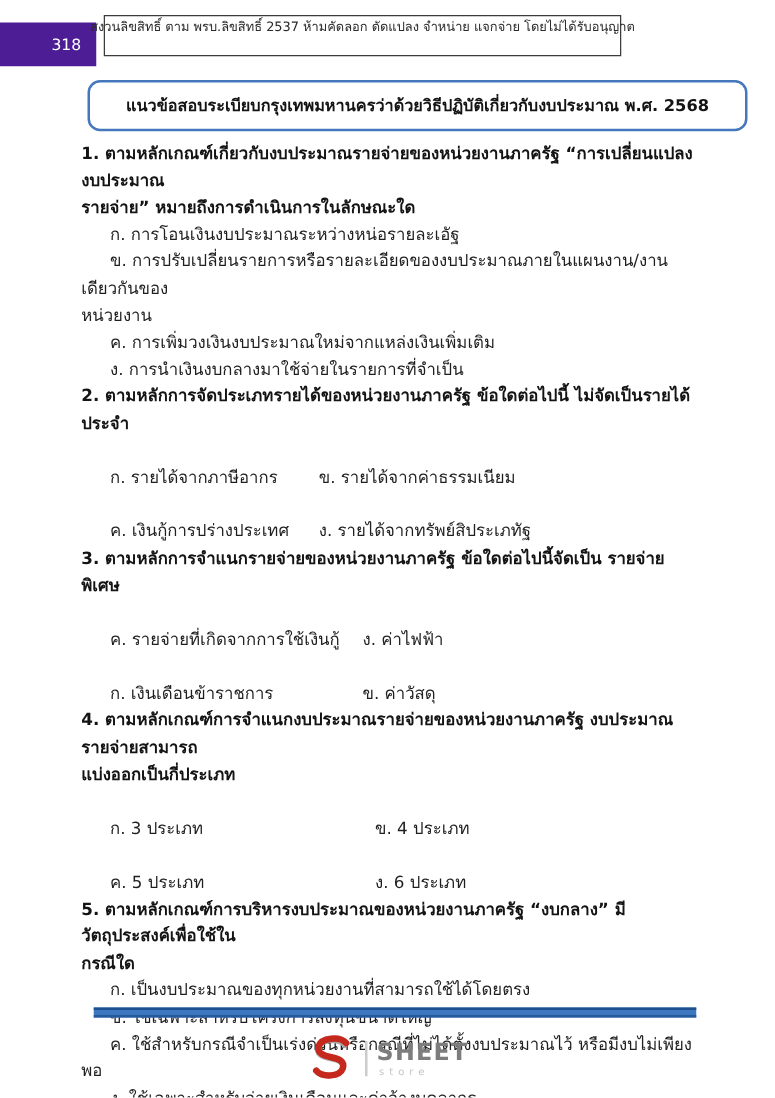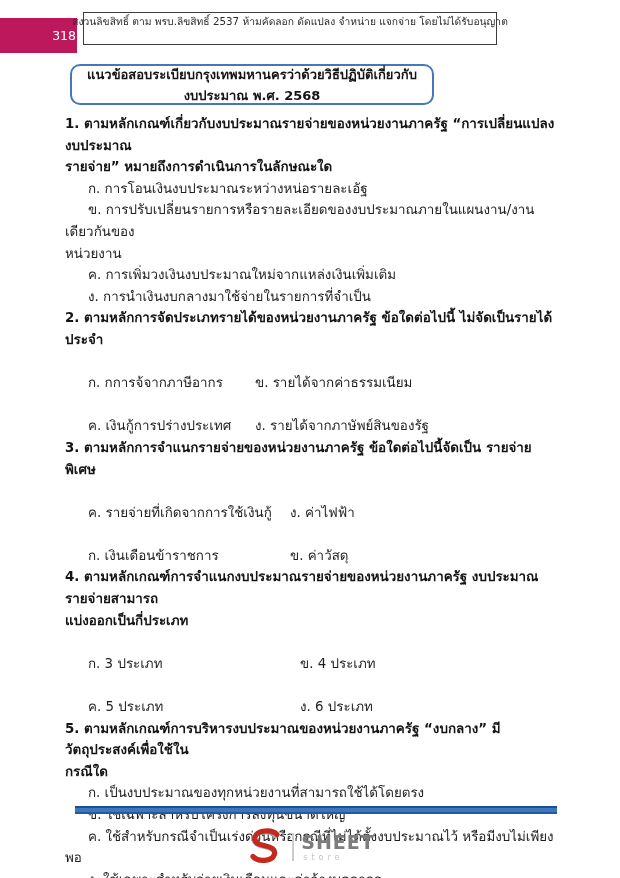--- a/index.html
+++ b/index.html
@@ -1,32 +1,32 @@
 <!DOCTYPE html>
 <html><head>
 <meta charset="utf-8">
 <style>
   html,body{margin:0;padding:0;}
   body{
     width:620px;height:878px;background:#ffffff;position:relative;overflow:hidden;
     font-family:"DejaVu Sans","Liberation Sans",sans-serif;color:#1f1f1f;
   }
   .page-number-box{
-    position:absolute;top:18px;left:0;width:77px;height:35px;background:#be185d;
+    position:absolute;top:18px;left:0;width:77px;height:35px;background:#4c1d95;
     color:#fff;display:flex;align-items:center;justify-content:flex-end;
-    padding-right:1px;box-sizing:border-box;font-size:12.5px;
+    padding-right:12px;box-sizing:border-box;font-size:12.5px;
   }
   .copyright-box{
     position:absolute;top:12px;left:83px;width:414px;height:33px;
     border:1px solid #3c3c3c;box-sizing:border-box;background:#fff;
     display:flex;align-items:flex-start;justify-content:center;
     font-size:10.3px;color:#2a2a2a;white-space:nowrap;
   }
   .title-box{
-    position:absolute;top:64px;left:70px;width:364px;height:41px;
+    position:absolute;top:64px;left:70px;width:528px;height:41px;
     border:2px solid #4577bd;border-radius:10px;box-sizing:border-box;
     display:flex;align-items:center;justify-content:center;text-align:center;
     font-weight:bold;font-size:13px;color:#141414;padding:0 8px;
   }
   .content{
     position:absolute;top:113px;left:65px;width:494px;
     font-size:13.4px;line-height:21.6px;
   }
   .content p{margin:0;white-space:pre-line;}
   .stem{font-weight:bold;color:#141414;}
@@ -72,24 +72,24 @@
     <p class="opt">ก. การโอนเงินงบประมาณระหว่างหน่อรายละเอัฐ</p>
     <p class="opt">ข. การปรับเปลี่ยนรายการหรือรายละเอียดของงบประมาณภายในแผนงาน/งานเดียวกันของ
 หน่วยงาน</p>
     <p class="opt">ค. การเพิ่มวงเงินงบประมาณใหม่จากแหล่งเงินเพิ่มเติม</p>
     <p class="opt">ง. การนำเงินงบกลางมาใช้จ่ายในรายการที่จำเป็น</p>
   </div>
 
   <div>
     <p class="stem">2. ตามหลักการจัดประเภทรายได้ของหน่วยงานภาครัฐ ข้อใดต่อไปนี้ ไม่จัดเป็นรายได้ประจำ</p>
     <div class="optrow">
-      <span class="c1 w167">ก. กการจ้จากภาษีอากร</span><span>ข. รายได้จากค่าธรรมเนียม</span>
+      <span class="c1 w167">ก. รายได้จากภาษีอากร</span><span>ข. รายได้จากค่าธรรมเนียม</span>
     </div>
     <div class="optrow">
-      <span class="c1 w167">ค. เงินกู้การปร่างประเทศ</span><span>ง. รายได้จากภาษัพย์สินของรัฐ</span>
+      <span class="c1 w167">ค. เงินกู้การปร่างประเทศ</span><span>ง. รายได้จากทรัพย์สิประเภทัฐ</span>
     </div>
   </div>
 
   <div>
     <p class="stem">3. ตามหลักการจำแนกรายจ่ายของหน่วยงานภาครัฐ ข้อใดต่อไปนี้จัดเป็น รายจ่ายพิเศษ</p>
     <div class="optrow">
       <span class="c1 w202">ค. รายจ่ายที่เกิดจากการใช้เงินกู้</span><span>ง. ค่าไฟฟ้า</span>
     </div>
     <div class="optrow">
       <span class="c1 w202">ก. เงินเดือนข้าราชการ</span><span>ข. ค่าวัสดุ</span>

